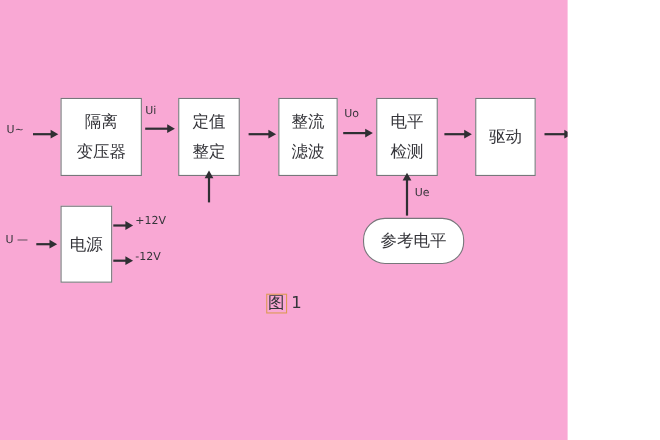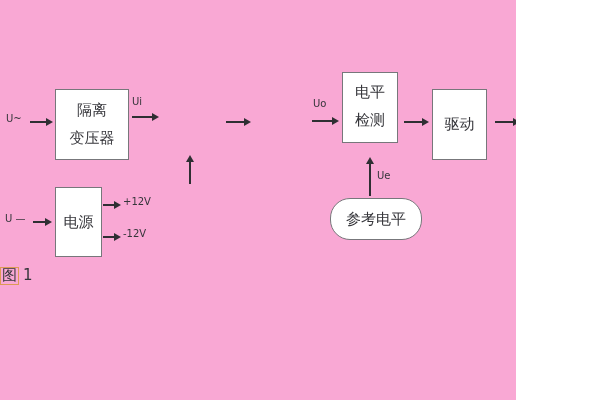--- a/index.html
+++ b/index.html
@@ -20,34 +20,42 @@
   .arr-r::after{
     content:"";position:absolute;right:-6px;top:-3.25px;width:0;height:0;
     border-left:7px solid #2f2f33;border-top:4px solid transparent;border-bottom:4px solid transparent;
   }
   
   .arr-u{position:absolute;width:1.5px;background:#2f2f33;}
   .arr-u::before{
     content:"";position:absolute;top:-6px;left:-3.25px;width:0;height:0;
     border-bottom:7px solid #2f2f33;border-left:4px solid transparent;border-right:4px solid transparent;
   }
-  .caption{position:absolute;left:0;right:0;top:266px;text-align:left;font-size:15px;}
+  .caption{position:absolute;left:0;right:0;top:266px;text-align:center;font-size:15px;}
   .fig-char{display:inline-block;border:1px solid #dd9a55;line-height:1.05;padding:0 1px;}
   .fig-num{margin-left:4px;}
 </style>
 </head>
 <body>
 
 <div id="canvas">
 
   <div class="block" style="left:55px;top:89px;width:74px;height:71px;">
     <span>隔离</span>
     <span>变压器</span>
   </div>
-  <div class="block" style="left:342px;top:72px;width:56px;height:71px;font-family:Liberation Mono, monospace;">
+  <div class="block" style="left:162px;top:89px;width:56px;height:71px;">
+    <span>定值</span>
+    <span>整定</span>
+  </div>
+  <div class="block" style="left:253px;top:89px;width:54px;height:71px;">
+    <span>整流</span>
+    <span>滤波</span>
+  </div>
+  <div class="block" style="left:342px;top:89px;width:56px;height:71px;">
     <span>电平</span>
     <span>检测</span>
   </div>
   <div class="block" style="left:432px;top:89px;width:55px;height:71px;">
     <span>驱动</span>
   </div>
 
   <div class="block" style="left:55px;top:187px;width:47px;height:70px;justify-content:center;">
     <span>电源</span>
   </div>

